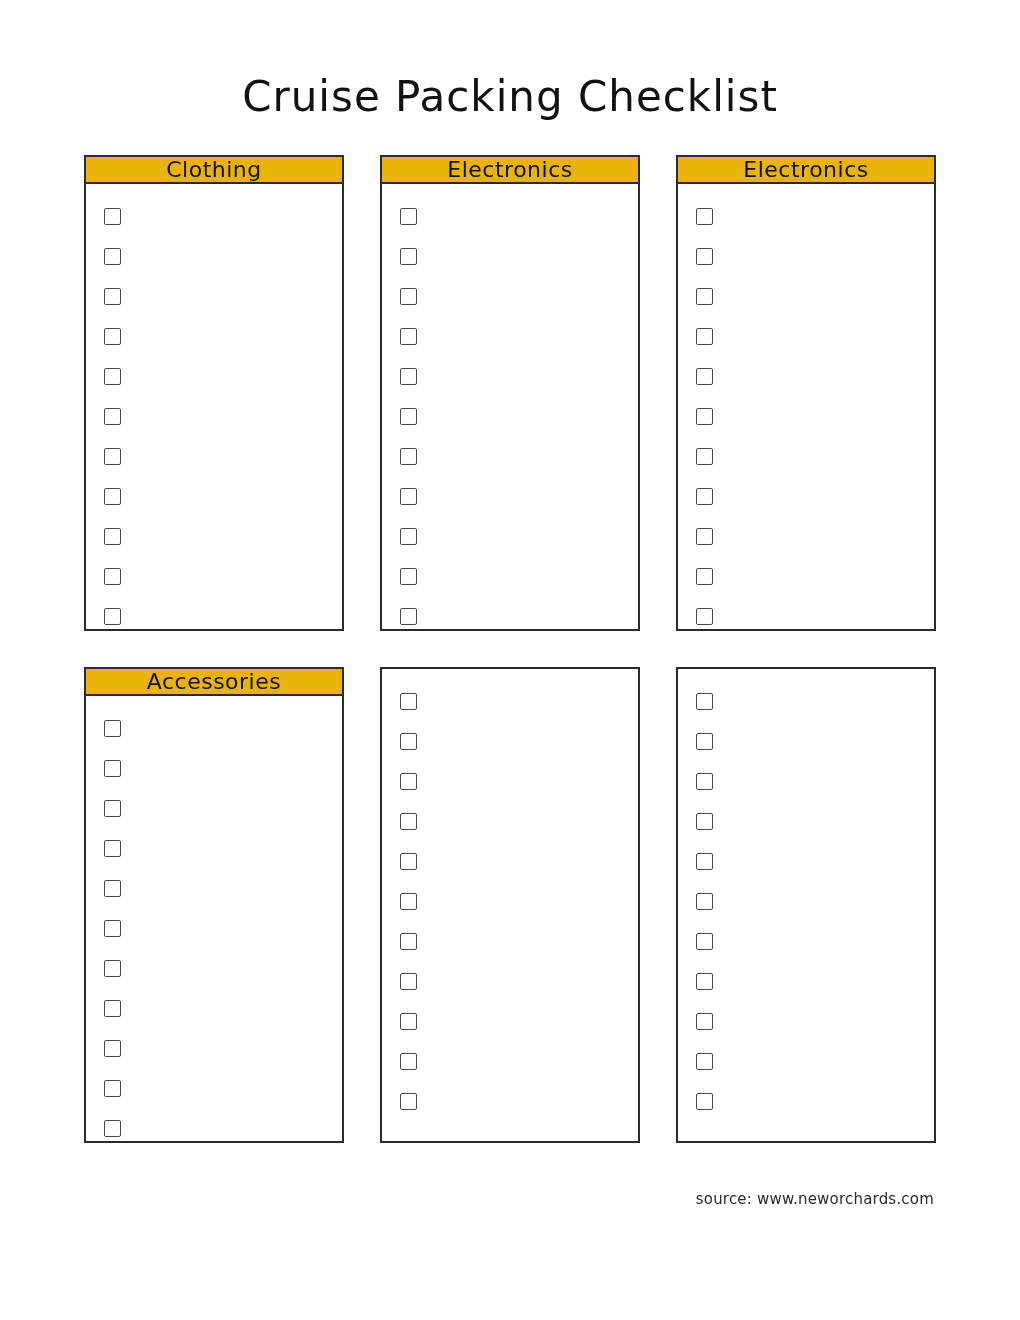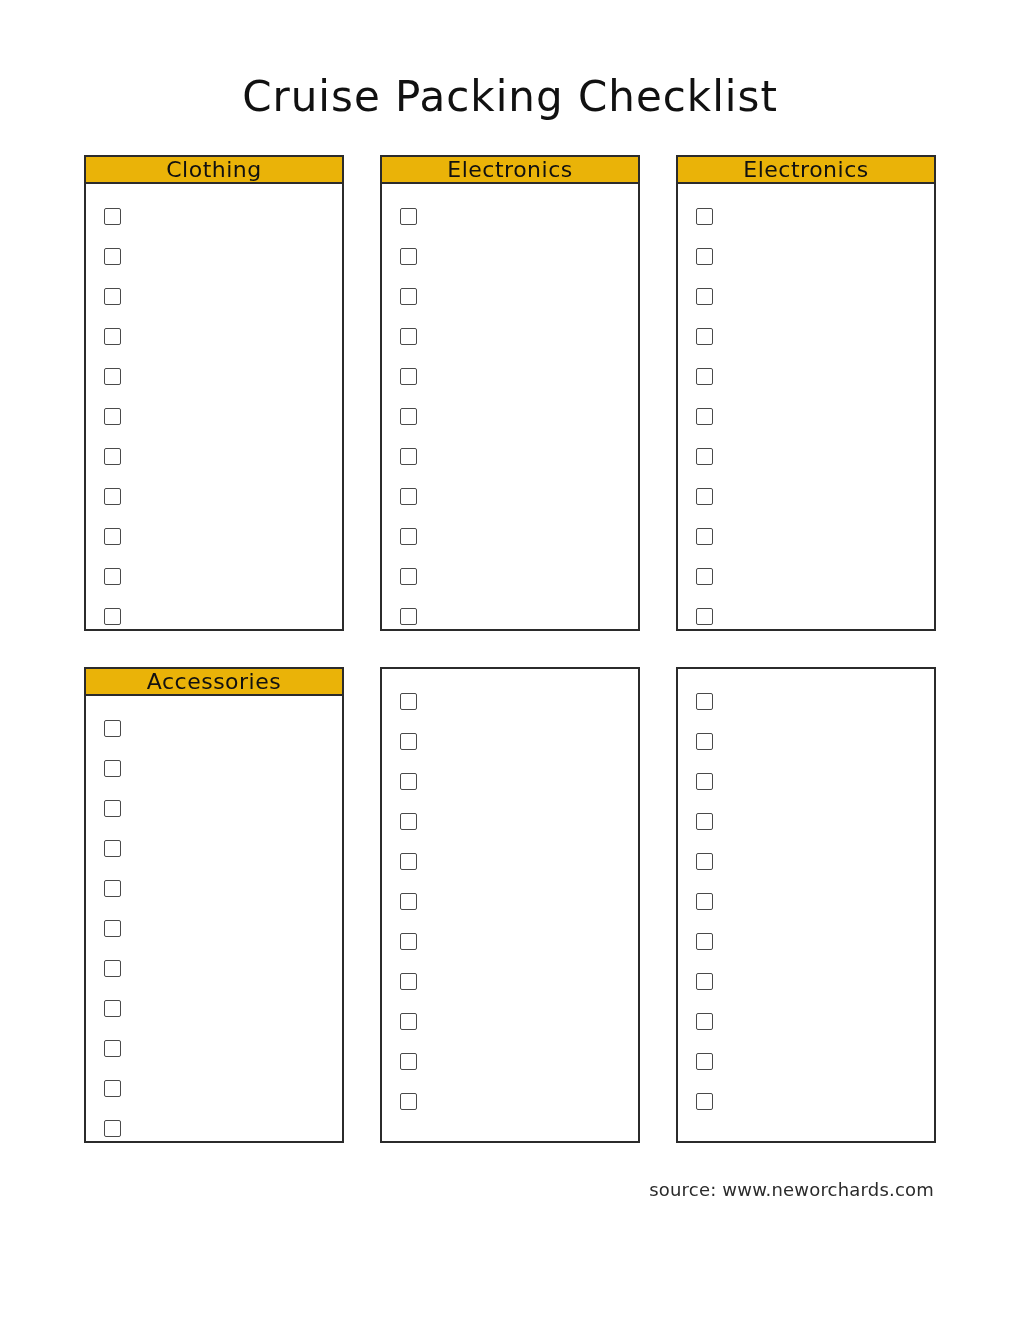--- a/index.html
+++ b/index.html
@@ -91,22 +91,22 @@
   }
   .row-label {
     margin-left: 10px;
     font-size: 14px;
     color: #333333;
     line-height: 1;
   }
   .source {
     position: absolute;
     right: 86px;
-    bottom: 120px;
-    font-size: 18px;
+    bottom: 112px;
+    font-size: 15px;
     color: #2b2b2b;
     font-family: "DejaVu Sans", sans-serif;
     letter-spacing: 0.2px;
   }
 </style>
 </head>
 <body>
 
 <div class="page">
 

